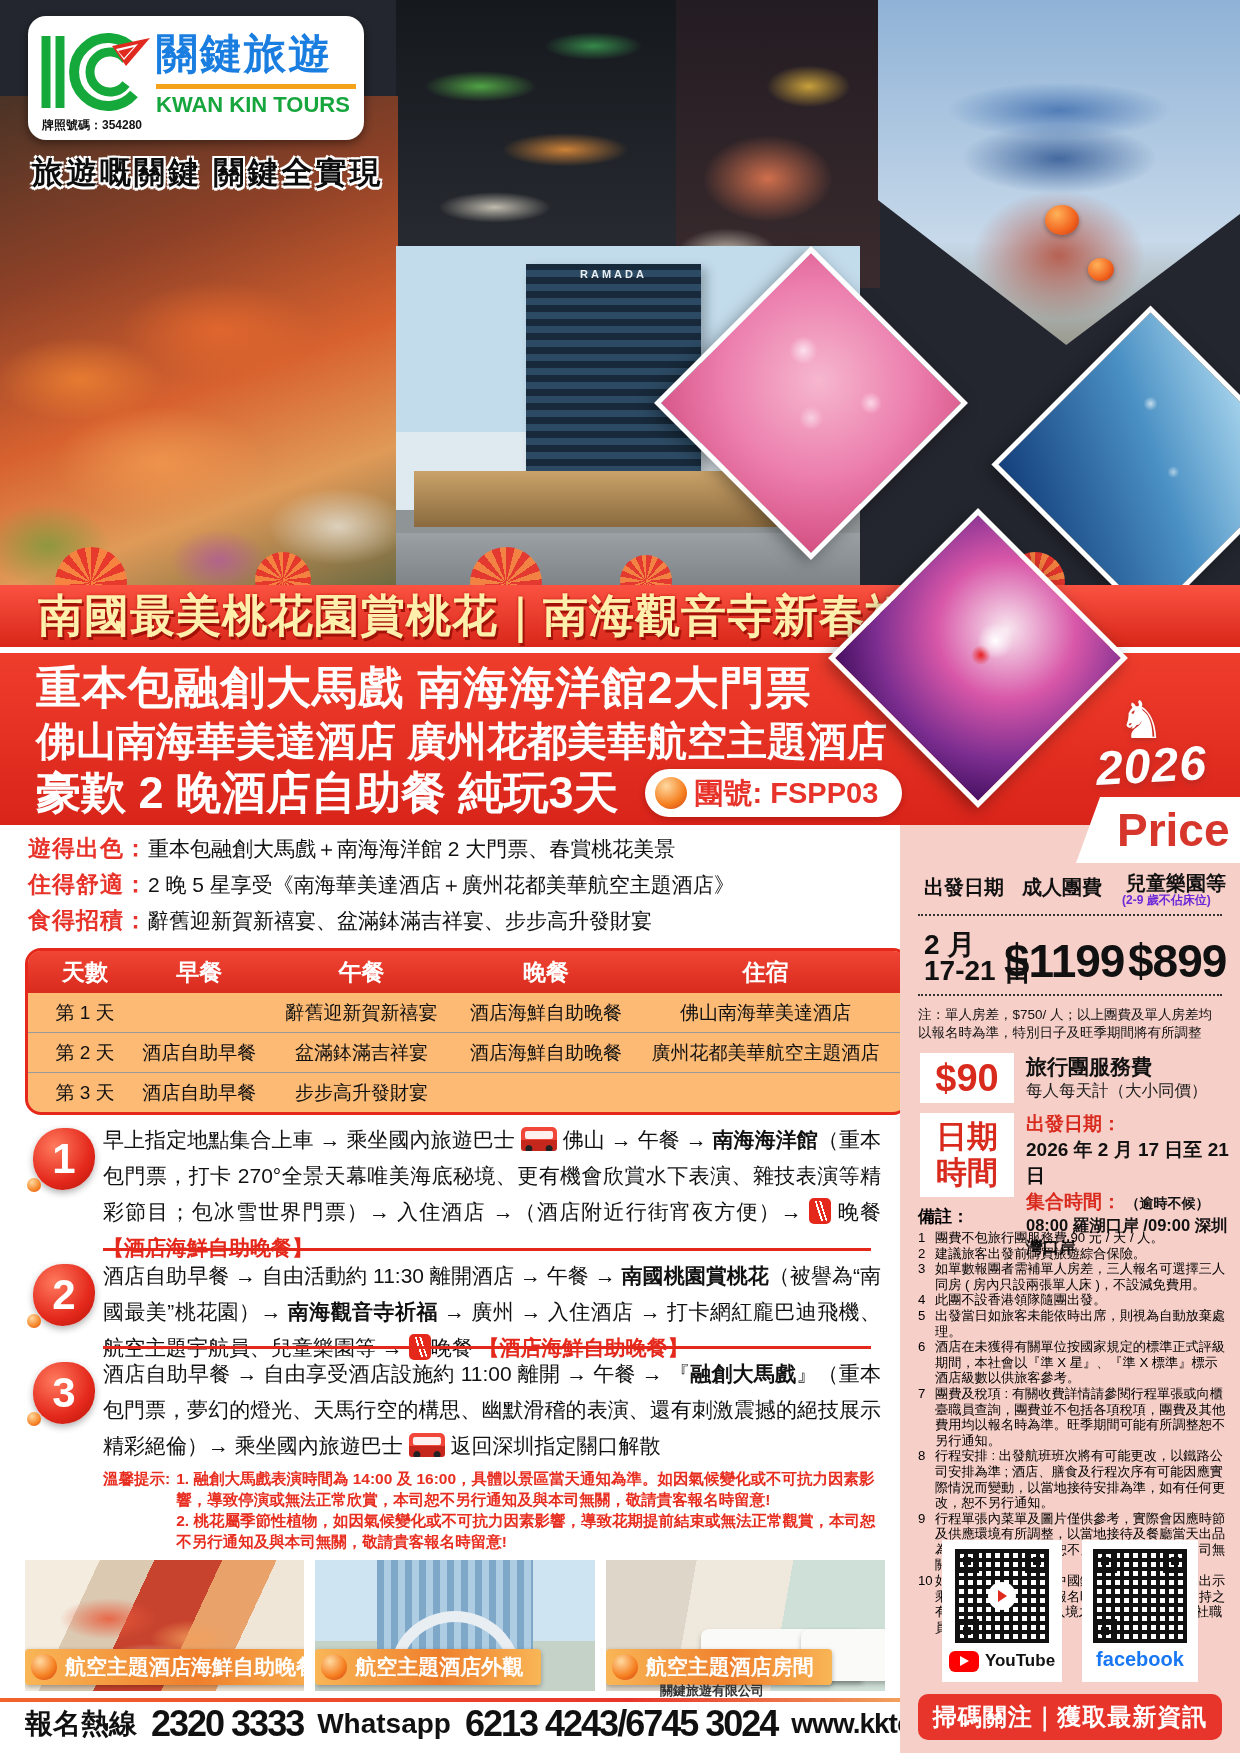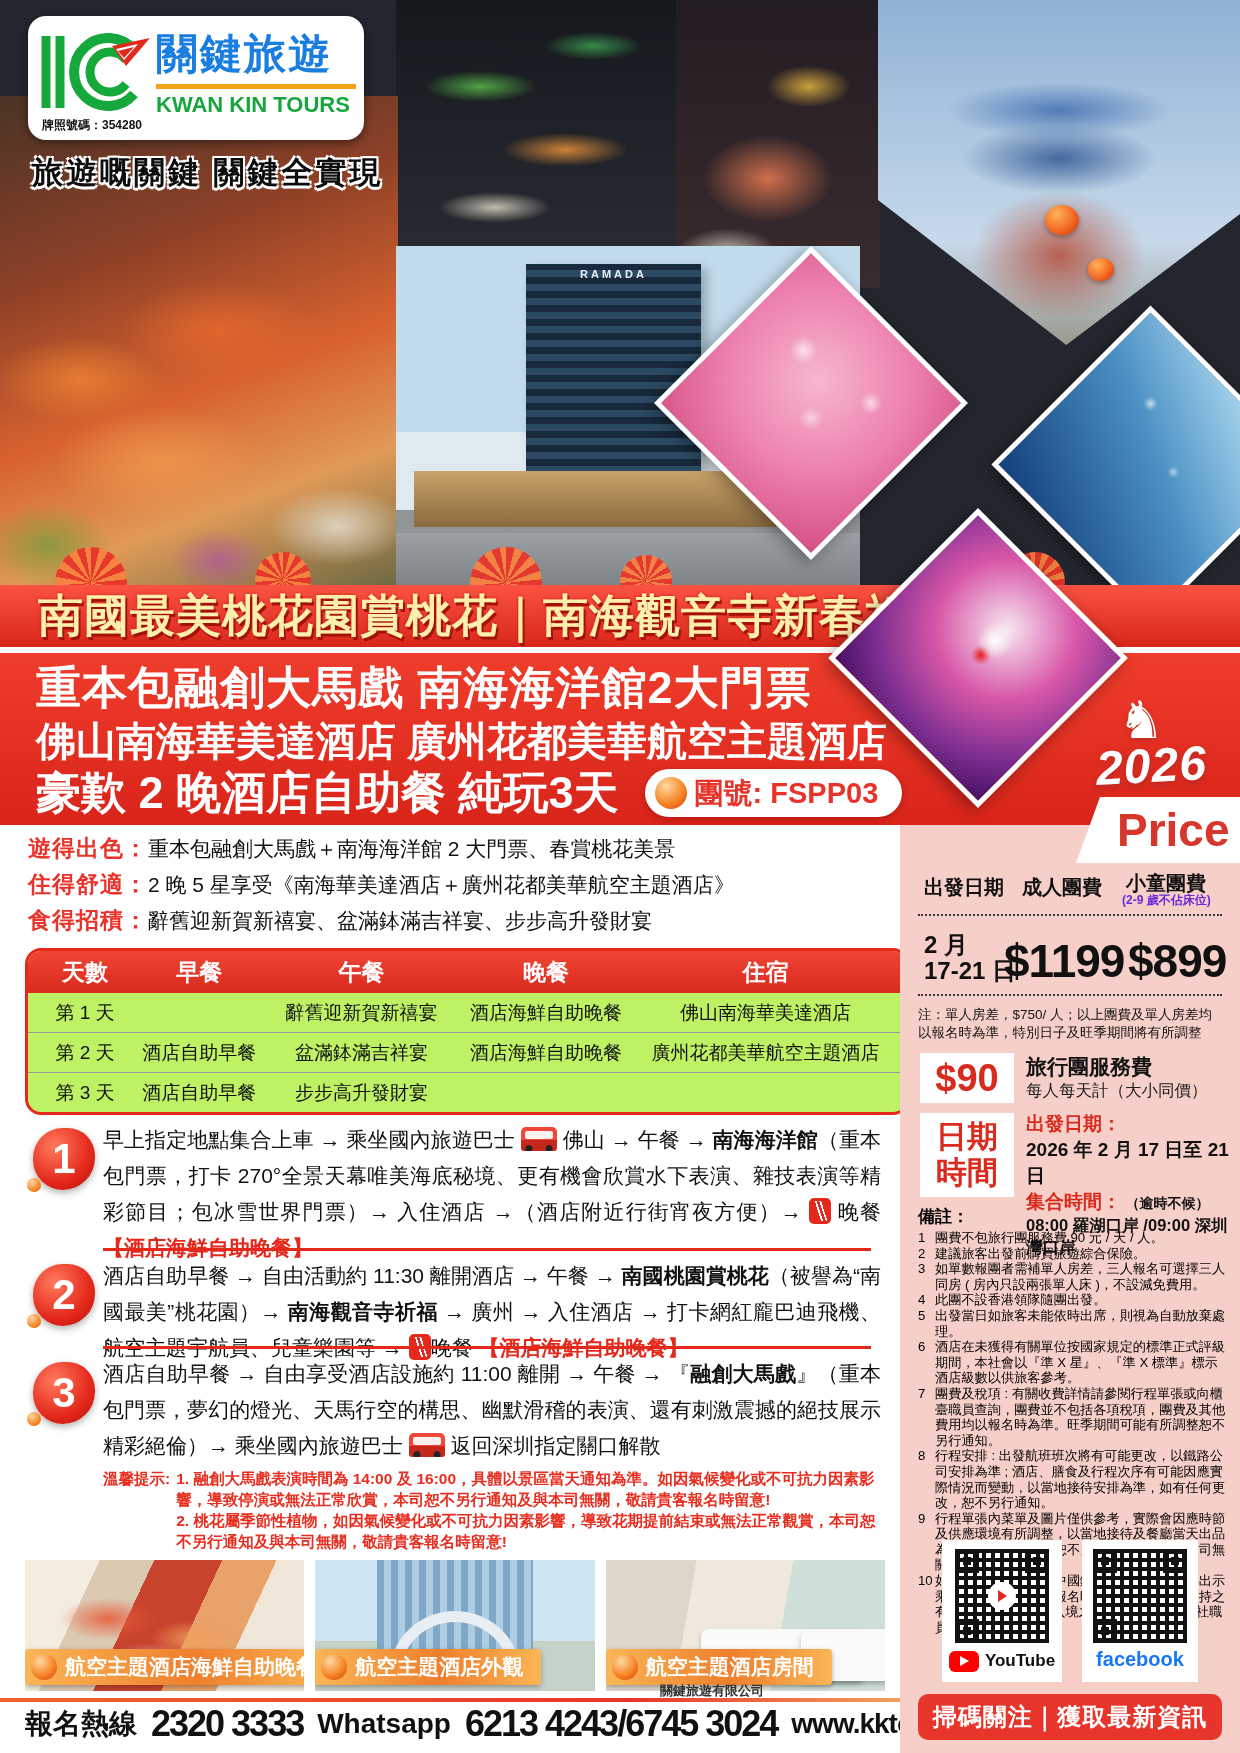--- a/index.html
+++ b/index.html
@@ -114,21 +114,21 @@
   .price-band{left:1076px;top:797px;width:170px;height:66px;background:#fff;z-index:6;
     transform:skewX(-20deg);transform-origin:bottom left;display:flex;align-items:center;justify-content:center;}
   .price-band span{transform:skewX(20deg);font-size:46px;font-weight:900;color:#d6362b;}
 
   
   .sidebar{left:900px;top:728px;width:340px;height:1025px;background:#f6cfc8;z-index:2;}
   .sb{position:absolute;}
   .pt-head{font-size:20px;font-weight:900;color:#111;}
   .pt-childnote{font-size:12px;font-weight:700;color:#6d28d9;}
   .dotted{border-bottom:2px dotted #333;width:304px;left:18px;}
-  .pt-date{font-size:24px;font-weight:900;line-height:26px;}
+  .pt-date{font-size:28px;font-weight:900;line-height:26px;}
   .pt-price{font-size:46px;font-weight:900;letter-spacing:-1px;}
   .pt-note{left:18px;width:306px;font-size:13.5px;line-height:1.35;color:#111;}
   .fee-box{left:20px;width:94px;height:50px;background:#fff;display:flex;align-items:center;justify-content:center;
     font-size:38px;font-weight:900;color:#d92a1e;}
   .fee-title{font-size:21px;font-weight:900;color:#111;line-height:26px;}
   .fee-desc{font-size:16.5px;color:#222;}
   .dt-box{left:20px;width:94px;height:84px;background:#fff;display:flex;align-items:center;justify-content:center;
     font-size:31px;font-weight:900;color:#d92a1e;line-height:1.15;text-align:center;}
   .dt-red{color:#d92a1e;font-weight:900;font-size:19px;}
   .dt-black{color:#111;font-weight:900;font-size:19px;}
@@ -160,21 +160,21 @@
     letter-spacing:1px;}
 
   
   .features{left:28px;top:833px;width:850px;}
   .feat{display:flex;align-items:baseline;height:36px;white-space:nowrap;}
   .feat-label{font-size:23px;font-weight:900;color:#e8332a;letter-spacing:1px;}
   .feat-text{font-size:21px;color:#111;font-weight:500;}
 
   
   .mtable{left:25px;top:948px;width:884px;border:3px solid #e4291c;border-radius:16px;
-    overflow:hidden;background:#bef264;box-sizing:border-box;}
+    overflow:hidden;background:#fdba74;box-sizing:border-box;}
   .mrow{display:flex;align-items:center;}
   .mhead{background:linear-gradient(180deg,#f04534,#d92a1e);color:#fff;font-weight:900;
     font-size:23px;height:42px;}
   .mbody .mrow{height:39px;font-size:19px;color:#111;border-top:1px solid #9a9a9a;}
   .mbody .mrow:first-child{border-top:none;}
   .mc{text-align:center;}
   .c0{width:13%;} .c1{width:13%;} .c2{width:24%;} .c3{width:18%;} .c4{width:32%;}
 
   
   .iti-num{width:62px;height:62px;border-radius:50% 46% 54% 50%;z-index:2;
@@ -305,21 +305,21 @@
 
   <div class="abs horse">♞</div>
   <div class="abs y2026">2026</div>
   <div class="abs price-band">
     <span>Price</span>
   </div>
 
   <div class="abs sidebar">
     <div class="sb pt-head" style="left:24px;top:146px;">出發日期</div>
     <div class="sb pt-head" style="left:122px;top:146px;text-align:center;">成人團費</div>
-    <div class="sb pt-head" style="left:226px;top:142px;">小童團費</div>
+    <div class="sb pt-head" style="left:226px;top:142px;">兒童樂園等</div>
     <div class="sb pt-childnote" style="left:222px;top:164px;">(2-9 歲不佔床位)</div>
     <div class="sb dotted" style="top:186px;"></div>
     <div class="sb pt-date" style="left:24px;top:204px;">
       <div>2 月</div>
       <div>17-21 日</div>
     </div>
     <div class="sb pt-price" style="left:104px;top:206px;">$1199</div>
     <div class="sb pt-price" style="left:228px;top:206px;">$899</div>
     <div class="sb dotted" style="top:266px;"></div>
     <div class="sb pt-note" style="top:278px;">注：單人房差，$750/ 人；以上團費及單人房差均以報名時為準，特別日子及旺季期間將有所調整</div>

